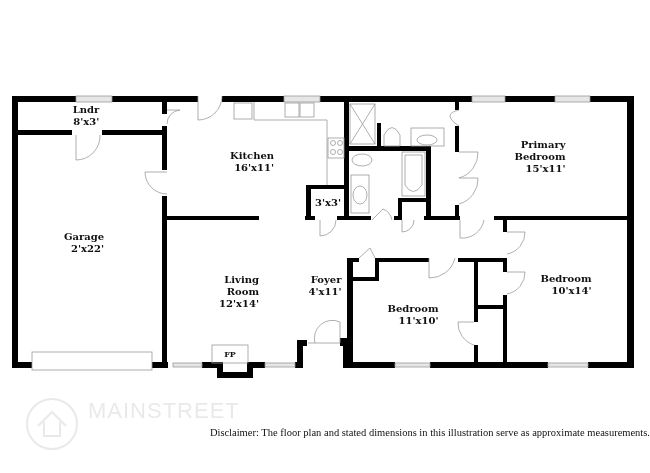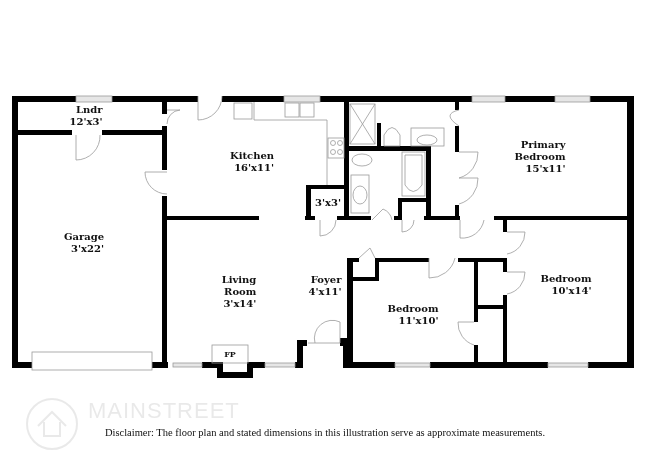--- a/index.html
+++ b/index.html
@@ -1,20 +1,20 @@
 <!DOCTYPE html>
 <html><head>
 <meta charset="utf-8">
 <style>
   html, body { margin:0; padding:0; background:#ffffff; }
   body { width:650px; height:473px; position:relative; overflow:hidden; font-family:"DejaVu Serif", serif; }
   #plan { position:absolute; left:0; top:0; width:650px; height:473px; }
   .room-label { position:absolute; text-align:right; font-family:"DejaVu Serif", serif; font-weight:bold; font-size:10px; line-height:12px; color:#111; transform:translateX(-50%); white-space:nowrap; }
   .fp-label { position:absolute; font-family:"DejaVu Serif", serif; font-weight:bold; font-size:8px; color:#111; transform:translateX(-50%); }
-  .disclaimer { position:absolute; left:0; width:650px; top:427px; text-align:center; font-family:"Liberation Serif", serif; font-size:10.5px; line-height:12px; color:#111; }
+  .disclaimer { position:absolute; left:0; width:650px; top:427px; text-align:right; font-family:"Liberation Serif", serif; font-size:10.5px; line-height:12px; color:#111; }
   .watermark { position:absolute; left:24px; top:396px; width:240px; height:56px; opacity:0.18; }
   .wm-text1 { position:absolute; left:64px; top:2px; font-family:"Liberation Sans", sans-serif; font-size:22px; letter-spacing:1px; color:#888; }
   .wm-text2 { position:absolute; left:64px; top:27px; font-family:"Liberation Sans", sans-serif; font-size:16px; letter-spacing:2px; color:#888; }
 </style>
 </head>
 <body>
 
 <svg id="plan" viewBox="0 0 650 473" xmlns="http://www.w3.org/2000/svg">
   <g fill="#000">
 
@@ -153,42 +153,42 @@
     <path d="M359 258 L370 248 L375 258"></path>
     <path d="M429 258 L429 278 A26 26 0 0 0 455 258"></path>
     <path d="M507 272 L525 272 A22 22 0 0 1 507 294"></path>
     <path d="M474 322 L458 322 A23 23 0 0 0 474 345"></path>
     <path d="M308 343 L340 343 M315 343 A18 18 0 0 1 340 322 L340 343"></path>
   </g>
 </svg>
 
 <div class="room-label" style="left:86px; top:104px;">
   <div>Lndr</div>
-  <div>12'x3'</div>
+  <div>8'x3'</div>
 </div>
 <div class="room-label" style="left:252px; top:150px;">
   <div>Kitchen</div>
   <div>16'x11'</div>
 </div>
 <div class="room-label" style="left:328px; top:197px;">
   <div>3'x3'</div>
 </div>
 <div class="room-label" style="left:540px; top:139px;">
   <div>Primary</div>
   <div>Bedroom</div>
   <div>15'x11'</div>
 </div>
 <div class="room-label" style="left:84px; top:231px;">
   <div>Garage</div>
-  <div>3'x22'</div>
+  <div>2'x22'</div>
 </div>
 <div class="room-label" style="left:239px; top:274px;">
   <div>Living</div>
   <div>Room</div>
-  <div>3'x14'</div>
+  <div>12'x14'</div>
 </div>
 <div class="room-label" style="left:325px; top:274px;">
   <div>Foyer</div>
   <div>4'x11'</div>
 </div>
 <div class="room-label" style="left:413px; top:303px;">
   <div>Bedroom</div>
   <div>11'x10'</div>
 </div>
 <div class="room-label" style="left:566px; top:273px;">

